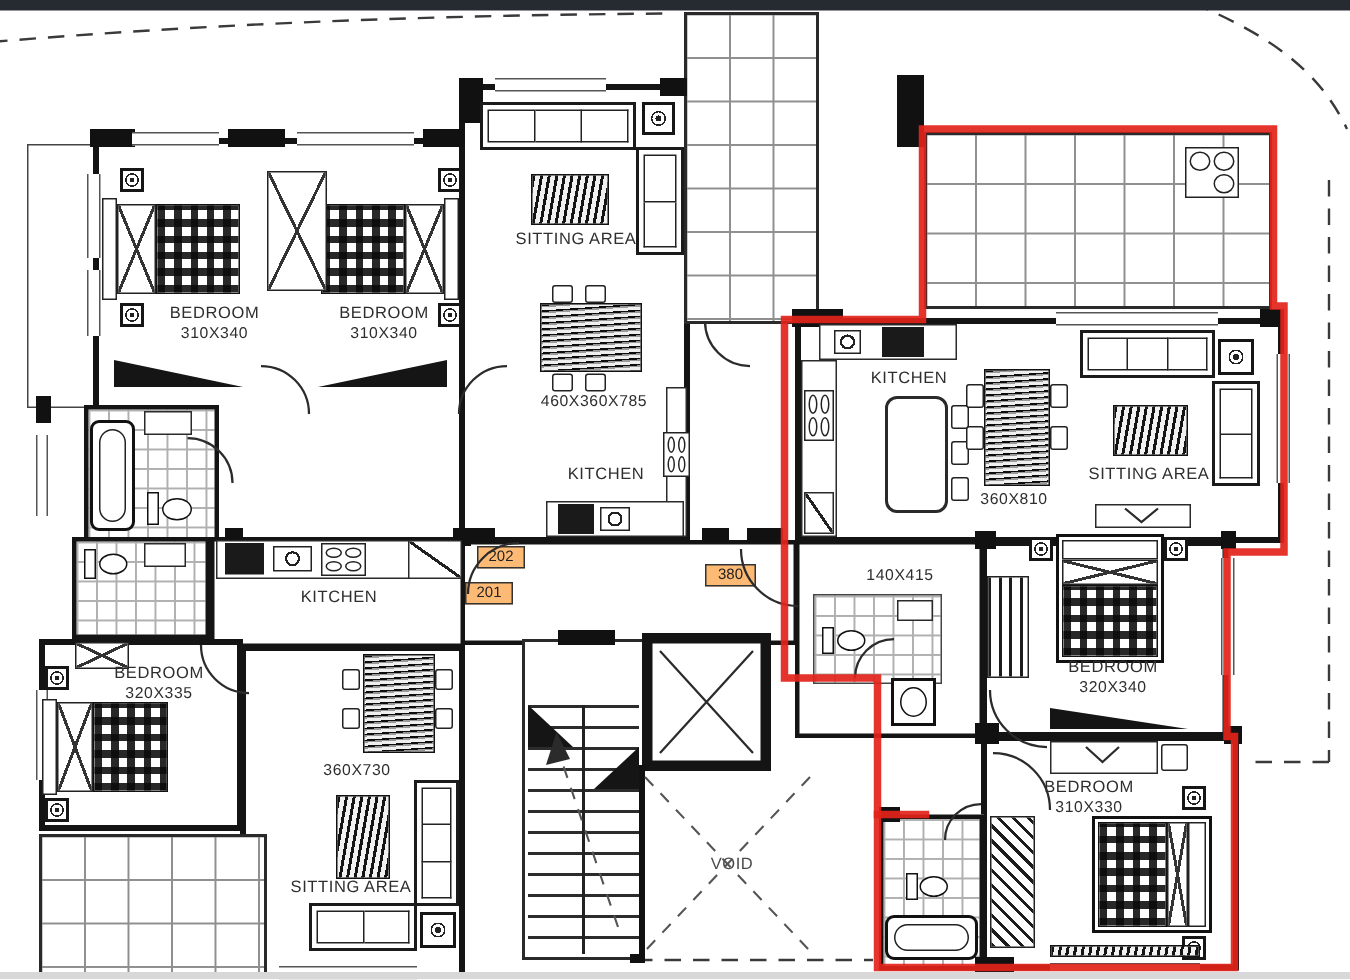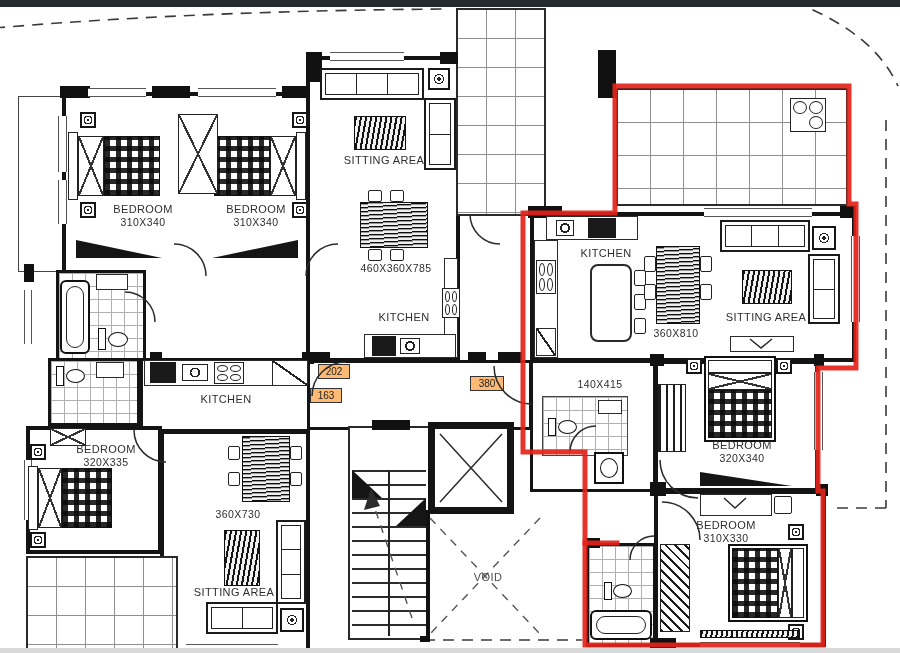--- a/index.html
+++ b/index.html
@@ -362,21 +362,21 @@
   <div class="wedge" style="left:352px;top:470px;width:30px;height:28px;clip-path:polygon(0 0,0 100%,100% 100%)"></div>
   <div class="wedge" style="left:396px;top:498px;width:30px;height:28px;clip-path:polygon(100% 0,100% 100%,0 100%)"></div>
   <div class="lbl" style="left:488px;top:577px;color:#4a4a4a">
     <span class="n">VOID</span>
   </div>
 
   <div class="ubox" style="left:318px;top:364px;width:32px;height:15px">
       <span>202</span>
     </div>
   <div class="ubox" style="left:310px;top:388px;width:32px;height:15px">
-      <span>163</span>
+      <span>201</span>
     </div>
   <div class="ubox" style="left:470px;top:376px;width:34px;height:15px">
       <span>380</span>
     </div>
 
   <svg class="layer" width="900" height="653">
 
     <path class="thin" d="M174,244 A32,32 0 0 1 206,276"></path>
     <path class="thin" d="M338,244 A32,32 0 0 0 306,276"></path>
     <path class="thin" d="M494,366 A38,38 0 0 0 532,404"></path>

